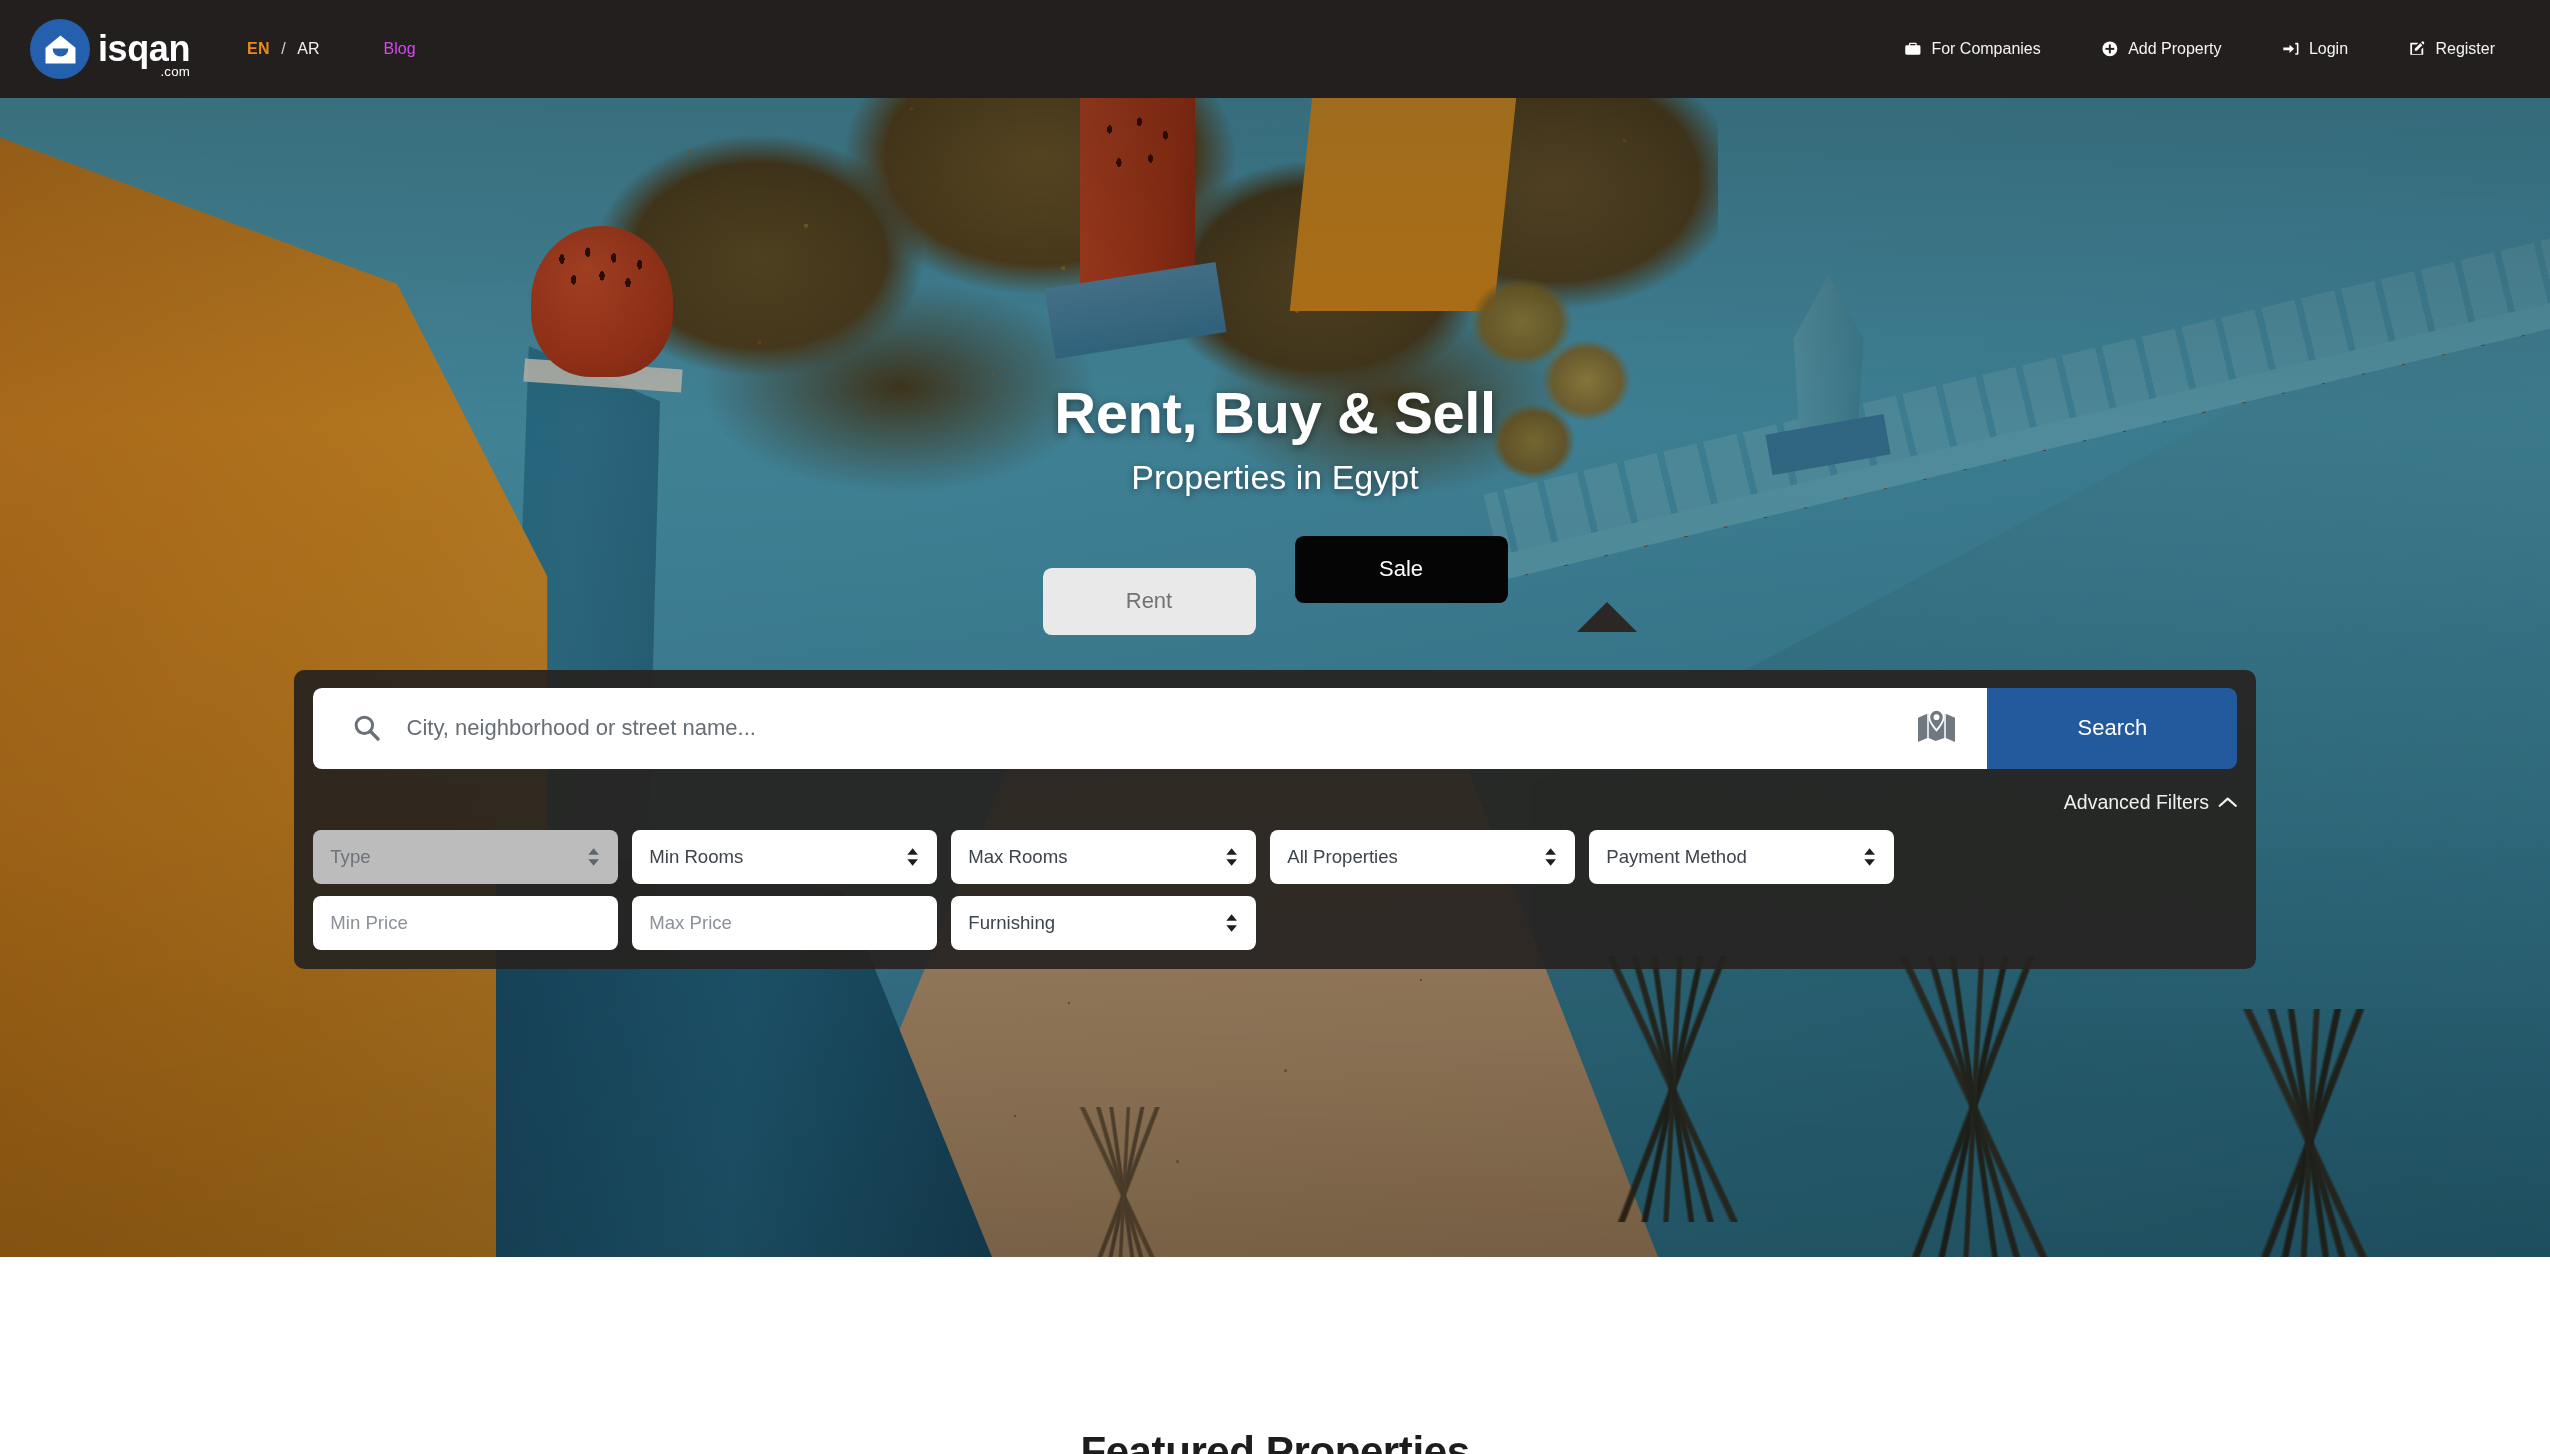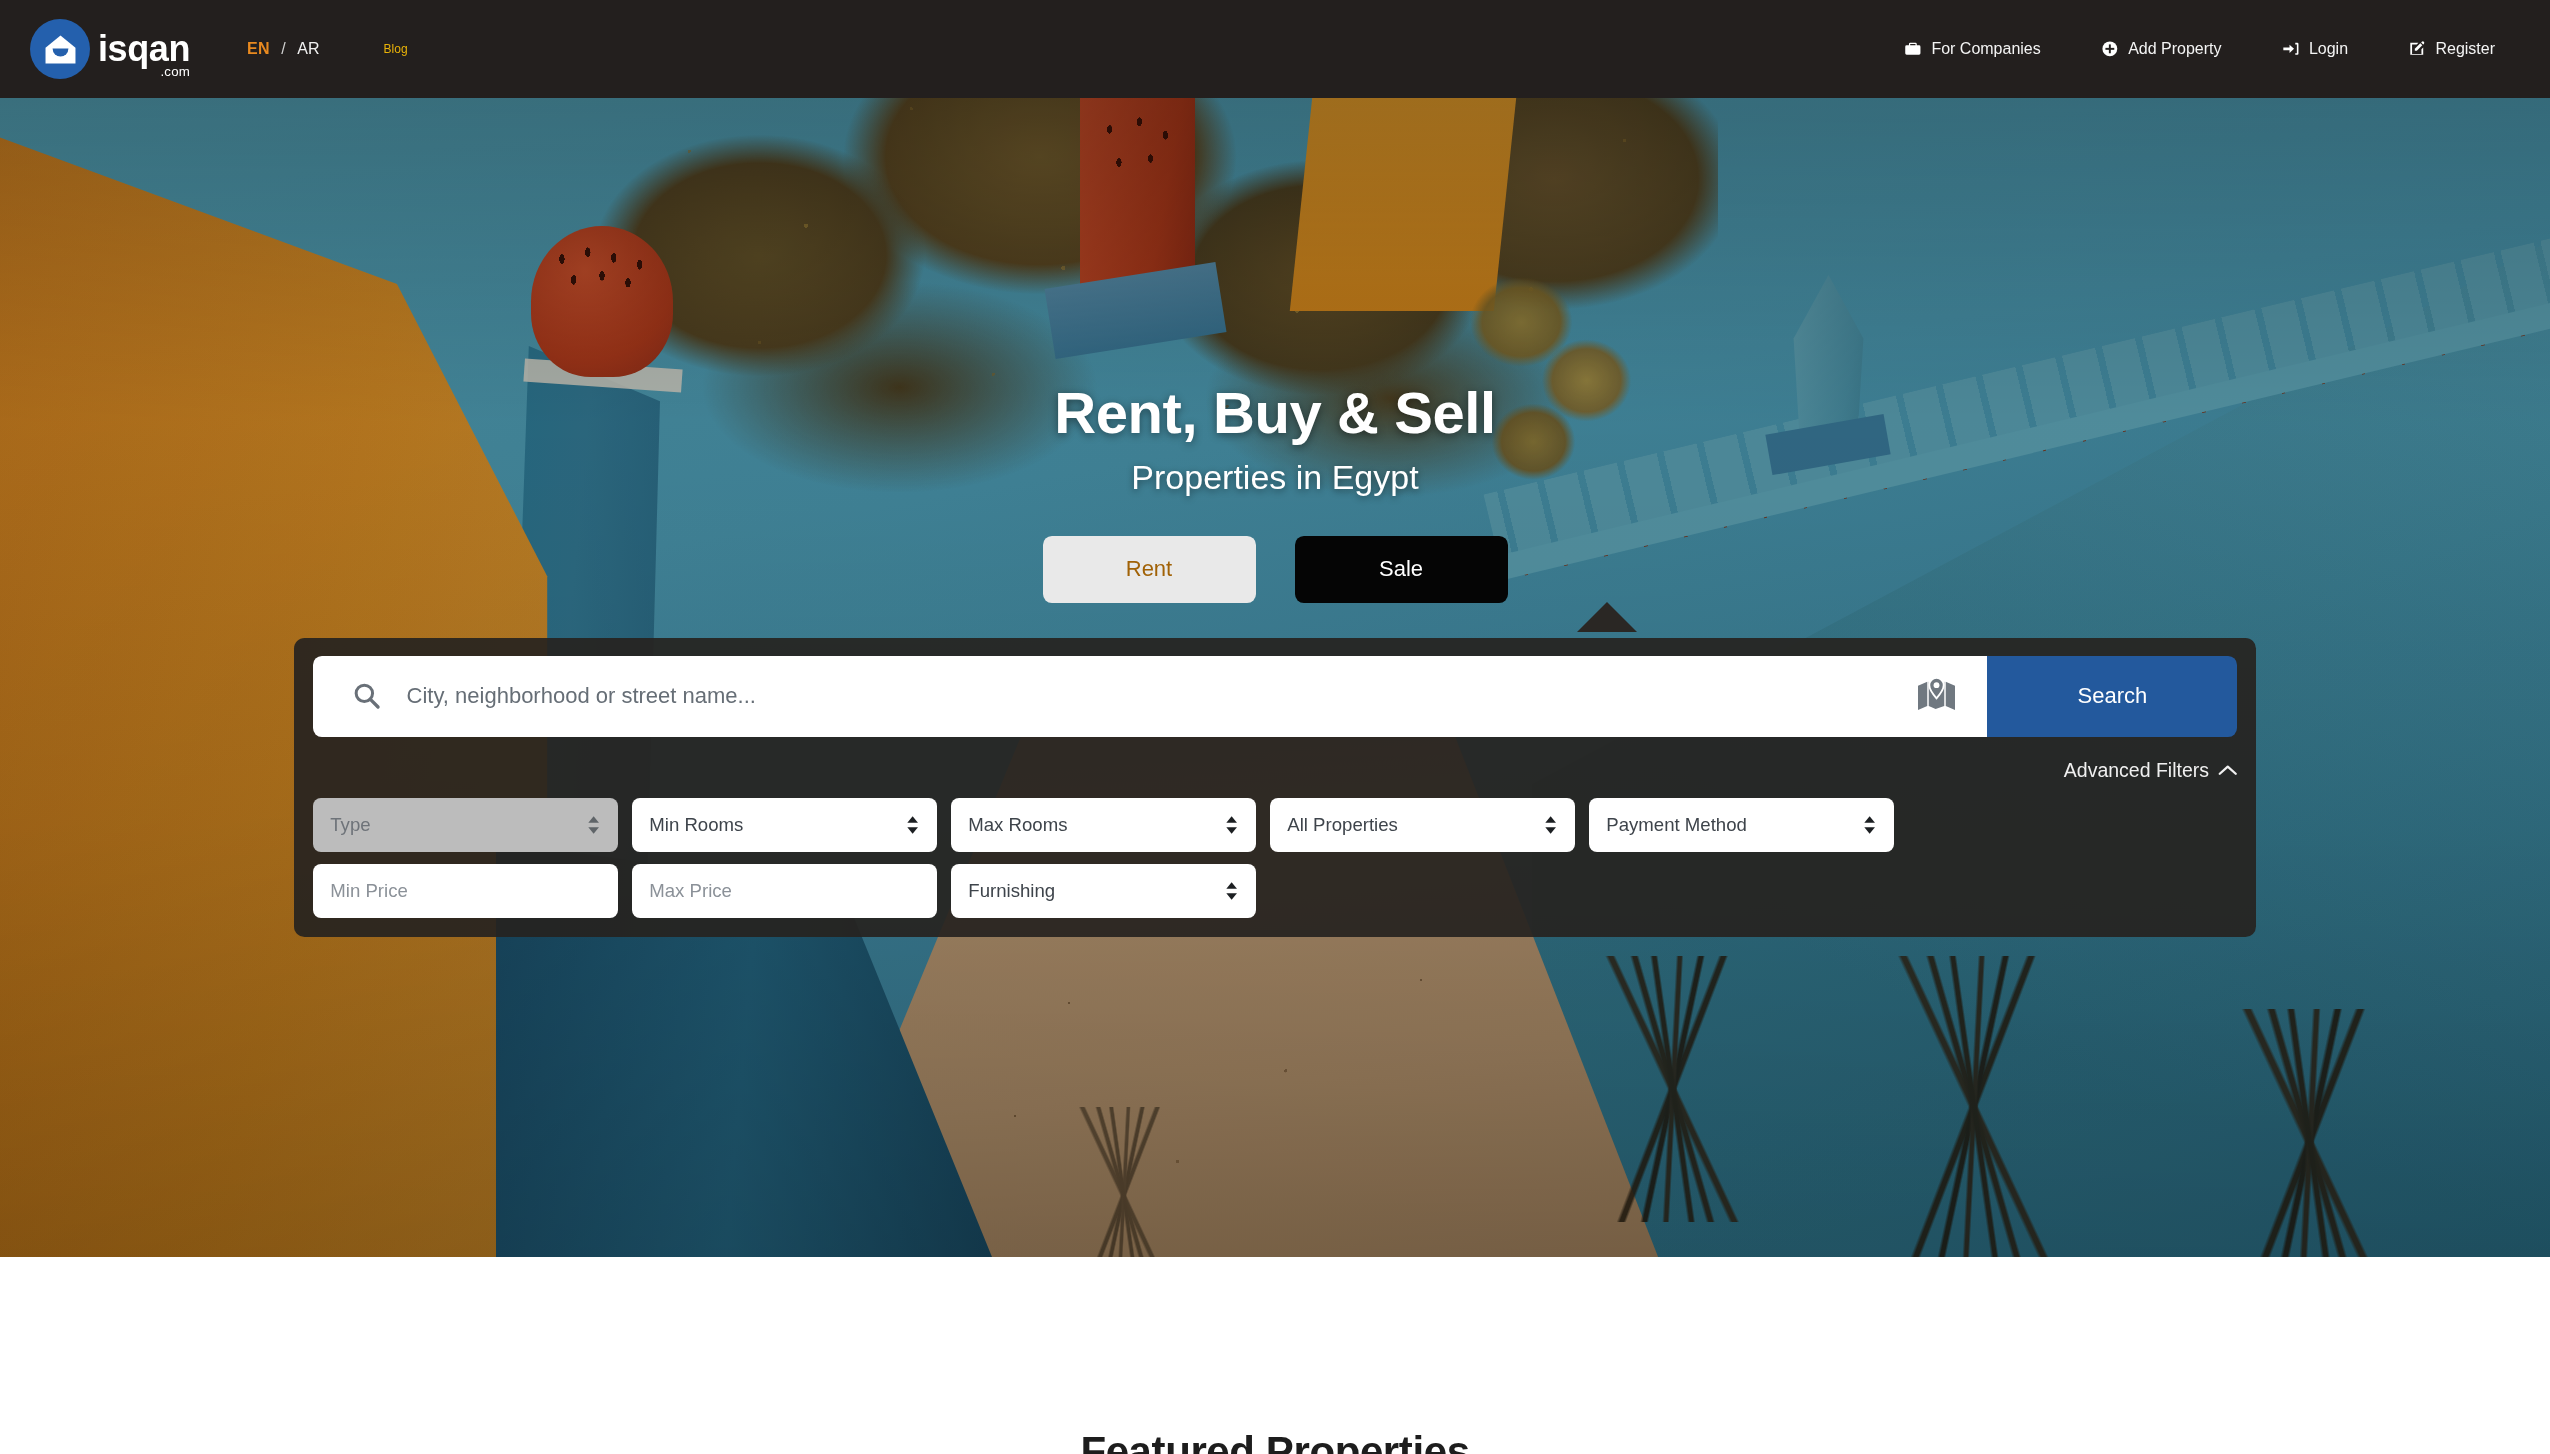--- a/index.html
+++ b/index.html
@@ -68,21 +68,21 @@
   }
   .lang-en {
     font-size: 16px;
     font-weight: 700;
     color: #e8891f;
     letter-spacing: 0.3px;
   }
   .lang-sep { font-size: 16px; color: #cfcfcf; font-weight: 400; }
   .lang-ar { font-size: 16px; color: #f1f1f1; font-weight: 400; }
 
-  .nav-blog { font-size: 12px; color: #eab308; }
+  .nav-blog { font-size: 16px; color: #d946ef; }
 
   .nav-right {
     margin-left: auto;
     display: flex;
     align-items: center;
     gap: 0;
     text-align: right;
   }
   .nav-item {
     display: flex;
@@ -421,21 +421,21 @@
     border-radius: 8.9px;
     font-size: 22px;
     font-weight: 400;
     display: flex;
     align-items: center;
     justify-content: center;
     border: none;
     cursor: pointer;
     font-family: "Liberation Sans", sans-serif;
   }
-  .toggle-rent { background: #e9e9e9; color: #a16207; }
+  .toggle-rent { background: #e9e9e9; color: #737373; margin-top: 32px; }
   .toggle-sale { background: #050505; color: #ffffff; }
 
   
   .panel-caret {
     position: absolute;
     left: 50%;
     margin-left: 302px;
     top: 66px;
     width: 0; height: 0;
     border-left: 30px solid transparent;

